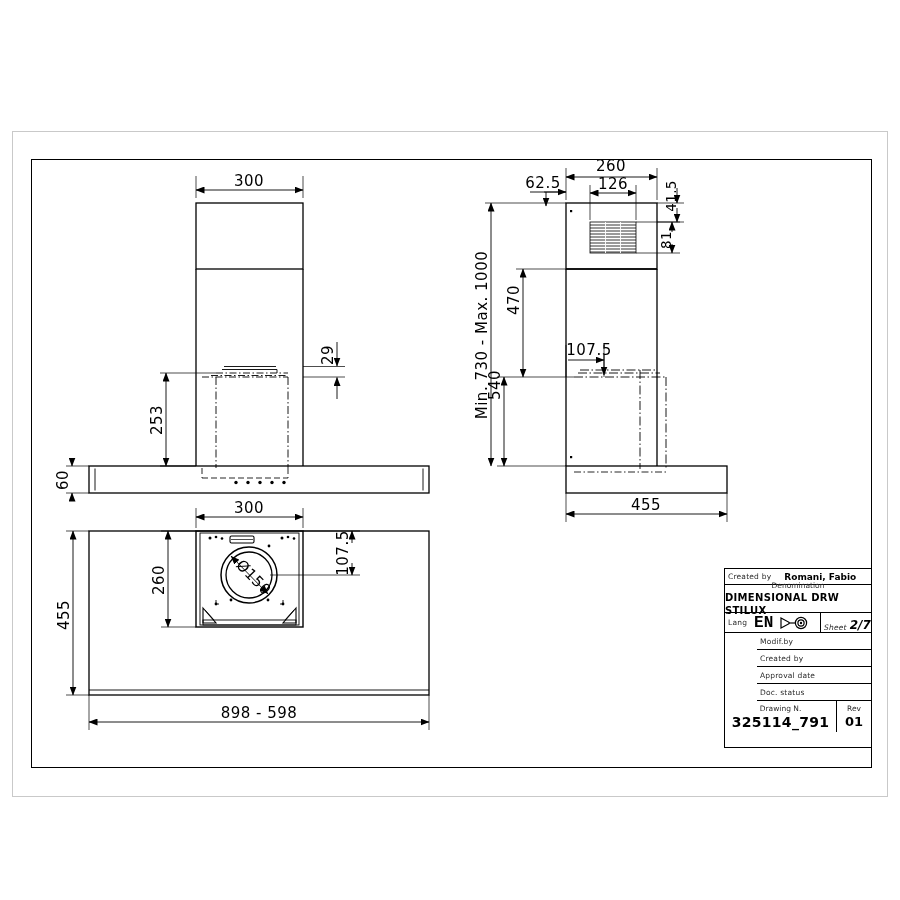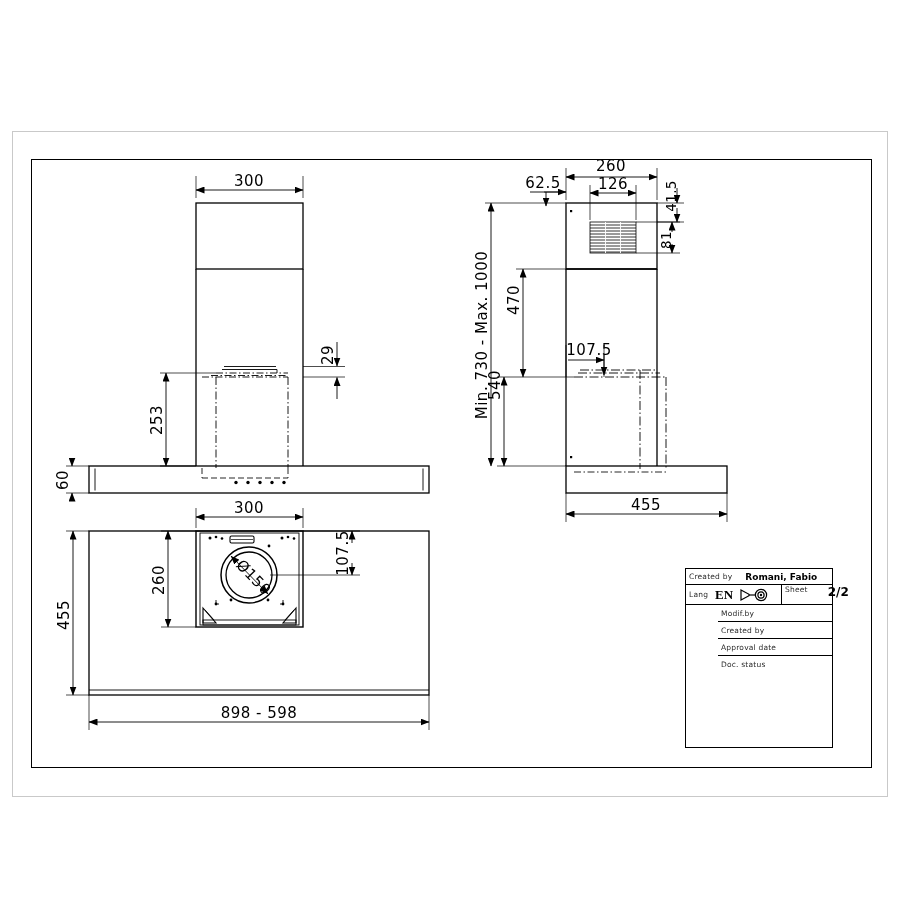--- a/index.html
+++ b/index.html
@@ -10,42 +10,42 @@
   .page-frame{position:absolute;left:12px;top:131px;width:876px;height:666px;
               border:1px solid #c9c9c9;box-sizing:border-box;background:#fff;}
 
   
   .draw-border{position:absolute;left:31px;top:159px;width:841px;height:609px;
                border:1.6px solid #000;box-sizing:border-box;}
 
   svg{position:absolute;left:0;top:0;width:900px;height:900px;overflow:visible;}
 
   
-  .titleblock{position:absolute;left:685px;top:568px;width:148px;height:180px;
+  .titleblock{position:absolute;left:724px;top:568px;width:148px;height:180px;
               border:1.6px solid #000;box-sizing:border-box;background:#fff;
               display:flex;flex-direction:column;}
   .tb-row{border-bottom:1px solid #000;box-sizing:border-box;position:relative;
           display:flex;align-items:center;padding:0 3px;}
   .tb-row:last-child{border-bottom:none;}
   .tb-r1{height:16px;}
   .tb-r2{height:28px;flex-direction:column;align-items:center;justify-content:center;padding:0;}
   .tb-r3{height:20px;padding:0;}
   .tb-r4,.tb-r5,.tb-r6,.tb-r7{height:17px;margin-left:32px;}
   .tb-r8{height:31px;padding:0;}
 
   .lbl-sm{font-size:7.5px;color:#2a2a2a;letter-spacing:.2px;font-family:"DejaVu Sans",sans-serif;}
   .val-bold{font-size:9px;font-weight:bold;color:#000;font-family:"DejaVu Sans",sans-serif;}
   .deno-lbl{font-size:7.5px;color:#2a2a2a;font-family:"DejaVu Sans",sans-serif;line-height:11px;}
   .deno-val{font-size:10px;font-weight:bold;color:#000;font-family:"DejaVu Sans",sans-serif;
             letter-spacing:.3px;line-height:13px;}
 
   .langcell{display:flex;align-items:center;height:100%;padding:0 3px;flex:0 0 96px;
             border-right:1px solid #000;box-sizing:border-box;gap:7px;}
-  .sheetcell{display:flex;align-items:flex-start;height:100%;padding:0 3px;gap:20px;flex:1;}
-  .lang-en{font-size:13px;font-weight:bold;font-family:Liberation Serif, serif;}
+  .sheetcell{display:flex;align-items:flex-end;height:100%;padding:0 3px;gap:3px;flex:1;font-style:italic;}
+  .lang-en{font-size:16px;font-weight:bold;font-family:Liberation Mono, monospace;}
   .sheet-val{font-size:12px;font-weight:bold;font-family:"DejaVu Sans",sans-serif;}
 
   .dn-left{flex:1;display:flex;flex-direction:column;align-items:center;justify-content:center;
            border-right:1px solid #000;box-sizing:border-box;height:100%;}
   .dn-right{flex:0 0 34px;display:flex;flex-direction:column;align-items:center;
             justify-content:center;height:100%;}
   .dn-lbl{font-size:7.5px;color:#2a2a2a;font-family:"DejaVu Sans",sans-serif;line-height:10px;}
   .dn-val{font-size:14px;font-weight:bold;font-family:"DejaVu Sans",sans-serif;
           letter-spacing:.3px;line-height:16px;}
   .rev-val{font-size:13px;font-weight:bold;font-family:"DejaVu Sans",sans-serif;line-height:15px;}
@@ -303,49 +303,63 @@
     </g>
   </svg>
 
   <div class="titleblock">
 
     <div class="tb-row tb-r1">
       <span class="lbl-sm">Created by</span>
       <span class="val-bold" style="margin-left:13px;">Romani, Fabio</span>
     </div>
 
+    <div class="tb-row tb-r2">
+      <span class="deno-lbl">Denomination</span>
+      <span class="deno-val">DIMENSIONAL  DRW  STILUX</span>
+    </div>
 
     <div class="tb-row tb-r3">
       <div class="langcell">
         <span class="lbl-sm">Lang</span>
         <span class="lang-en">EN</span>
         <span style="display:inline-flex;align-items:center;">
           <svg width="30" height="14" viewBox="0 0 30 14" style="position:static;width:30px;height:14px;">
             <path d="M1,2 L9,6.3 L9,7.7 L1,12 Z" fill="none" stroke="#000" stroke-width="1.2"></path>
             <line x1="9" y1="7" x2="15" y2="7" stroke="#000" stroke-width="1.2"></line>
             <circle cx="21" cy="7" r="5.6" fill="none" stroke="#000" stroke-width="1.2"></circle>
             <circle cx="21" cy="7" r="3.1" fill="none" stroke="#000" stroke-width="1.2"></circle>
             <circle cx="21" cy="7" r="1.2" fill="#000"></circle>
           </svg>
         </span>
       </div>
       <div class="sheetcell">
         <span class="lbl-sm">Sheet</span>
-        <span class="sheet-val">2/2</span>
+        <span class="sheet-val">2/7</span>
       </div>
     </div>
 
     <div class="tb-row tb-r4">
       <span class="lbl-sm">Modif.by</span>
     </div>
     <div class="tb-row tb-r5">
       <span class="lbl-sm">Created by</span>
     </div>
     <div class="tb-row tb-r6">
       <span class="lbl-sm">Approval date</span>
     </div>
     <div class="tb-row tb-r7">
       <span class="lbl-sm">Doc. status</span>
     </div>
 
+    <div class="tb-row tb-r8">
+      <div class="dn-left">
+        <span class="dn-lbl">Drawing N.</span>
+        <span class="dn-val">325114_791</span>
+      </div>
+      <div class="dn-right">
+        <span class="dn-lbl">Rev</span>
+        <span class="rev-val">01</span>
+      </div>
+    </div>
   </div>
 
 </div>
 
 </body></html>

